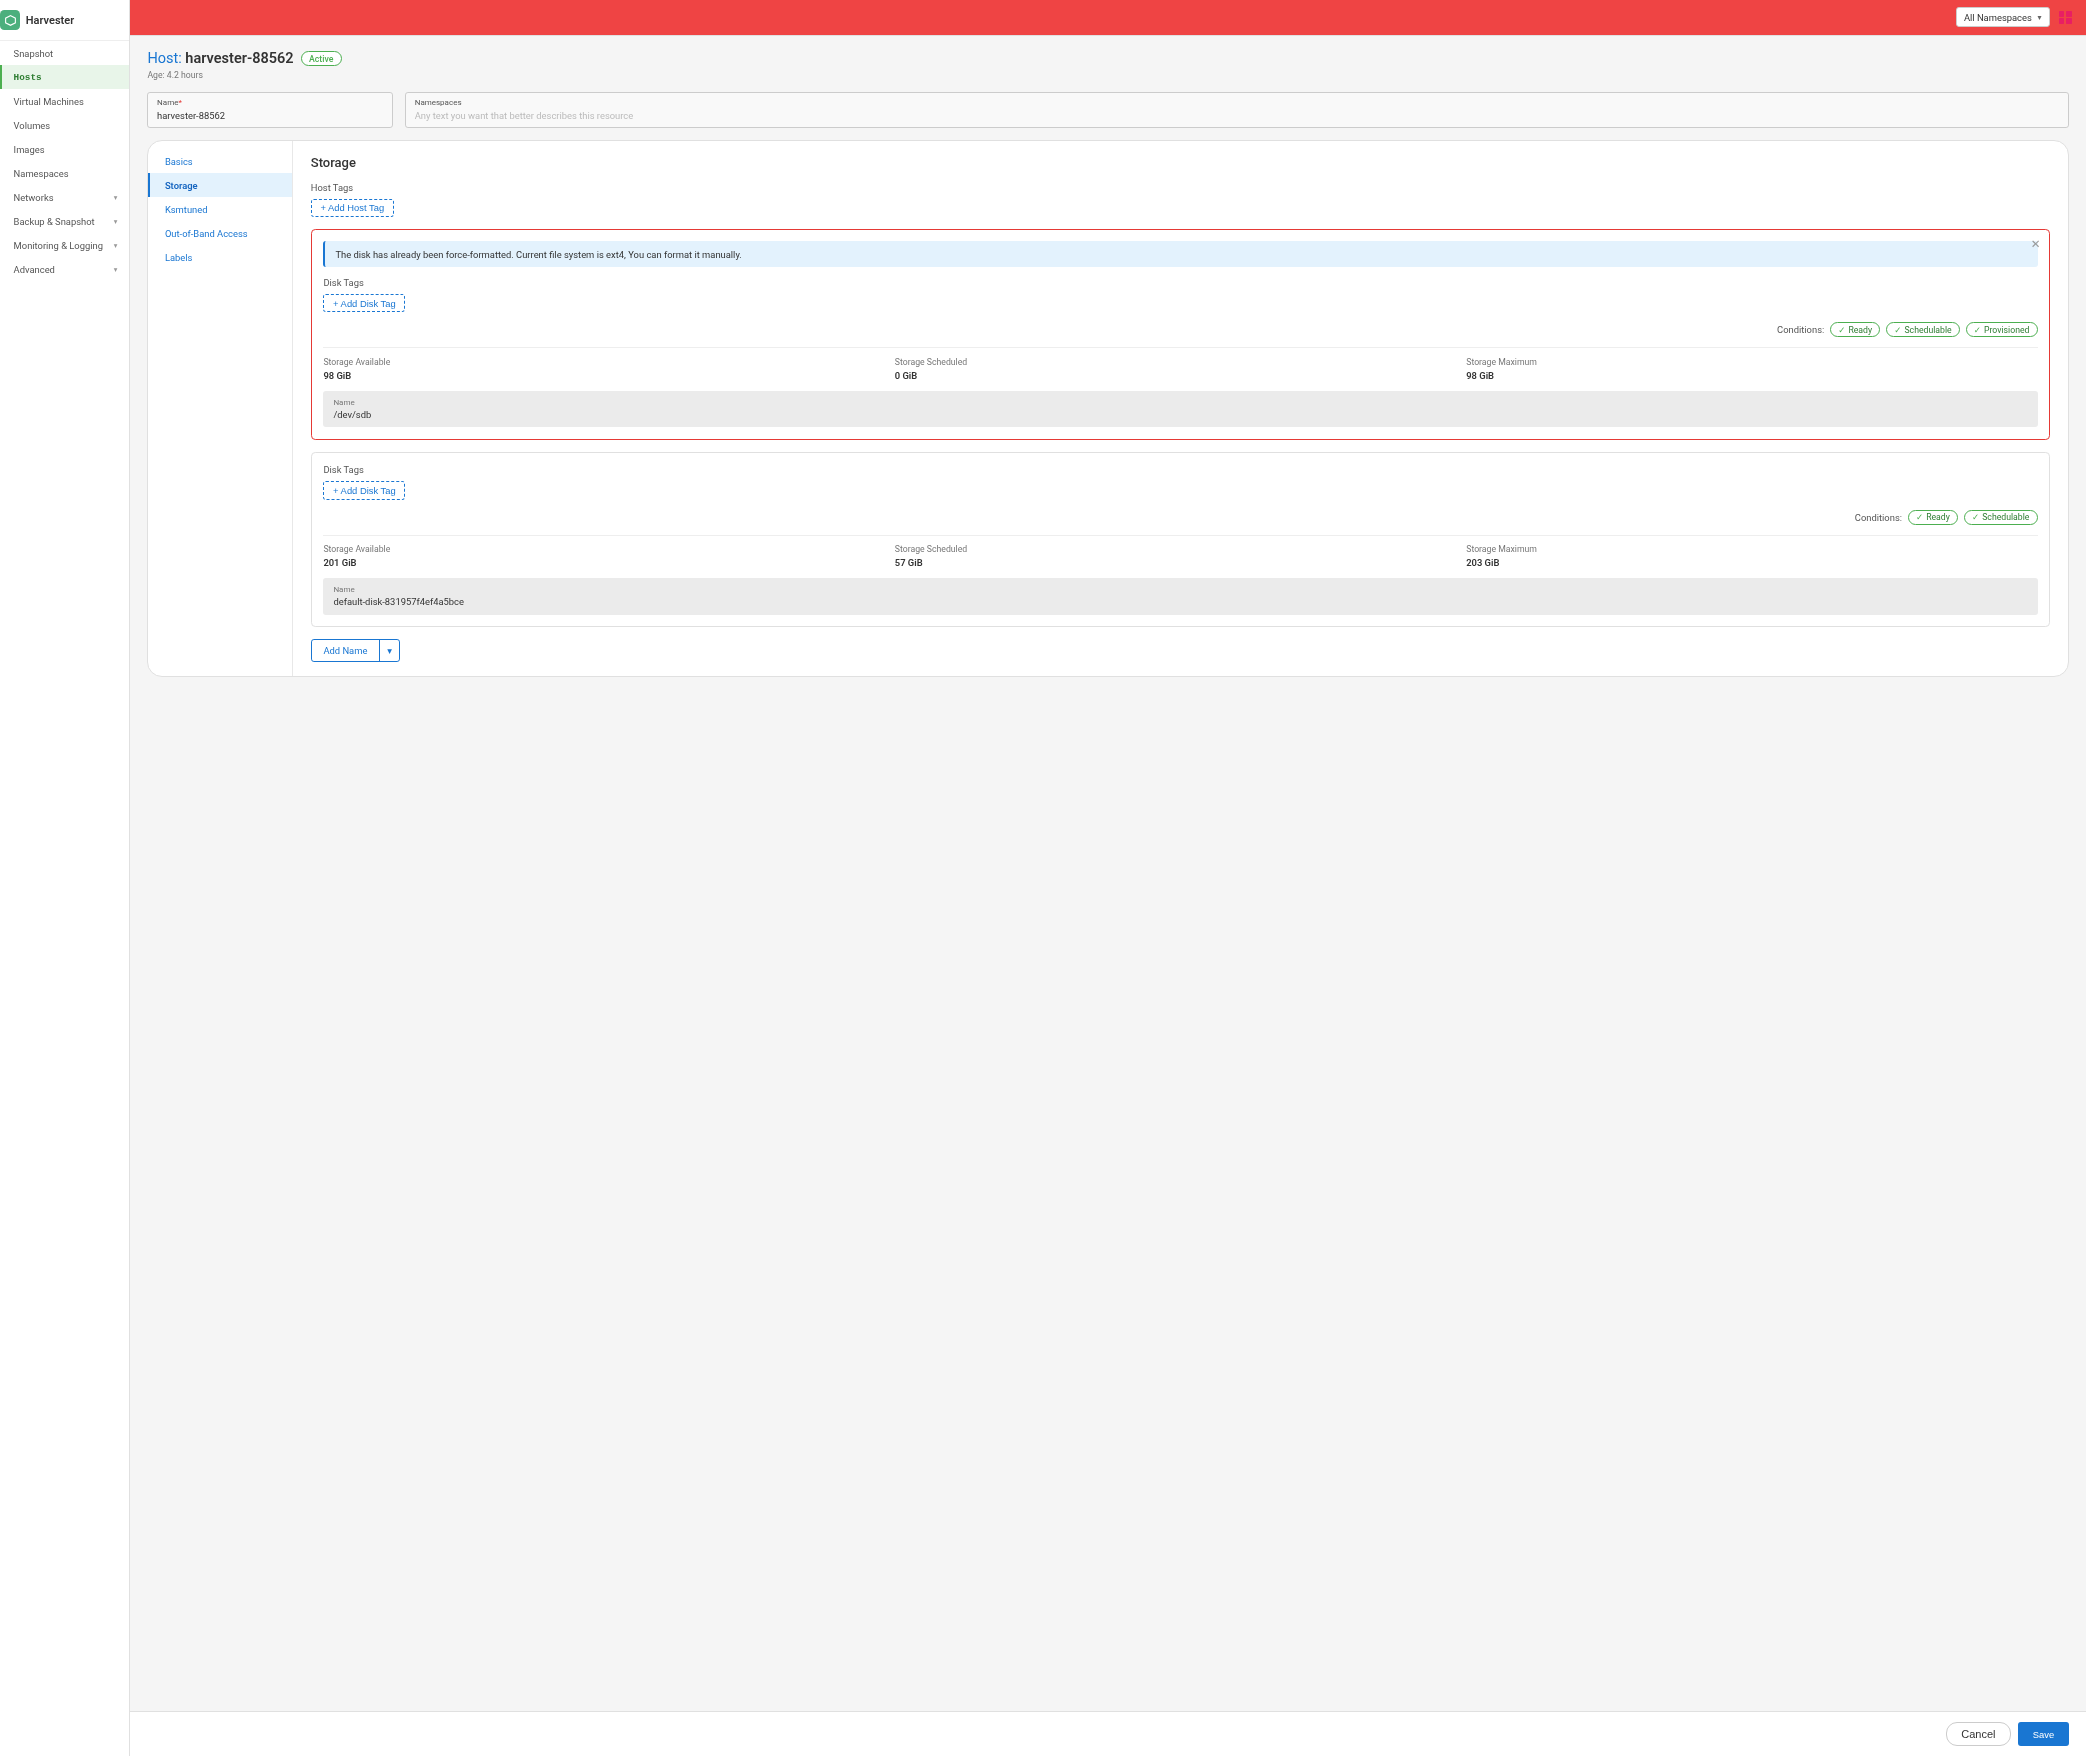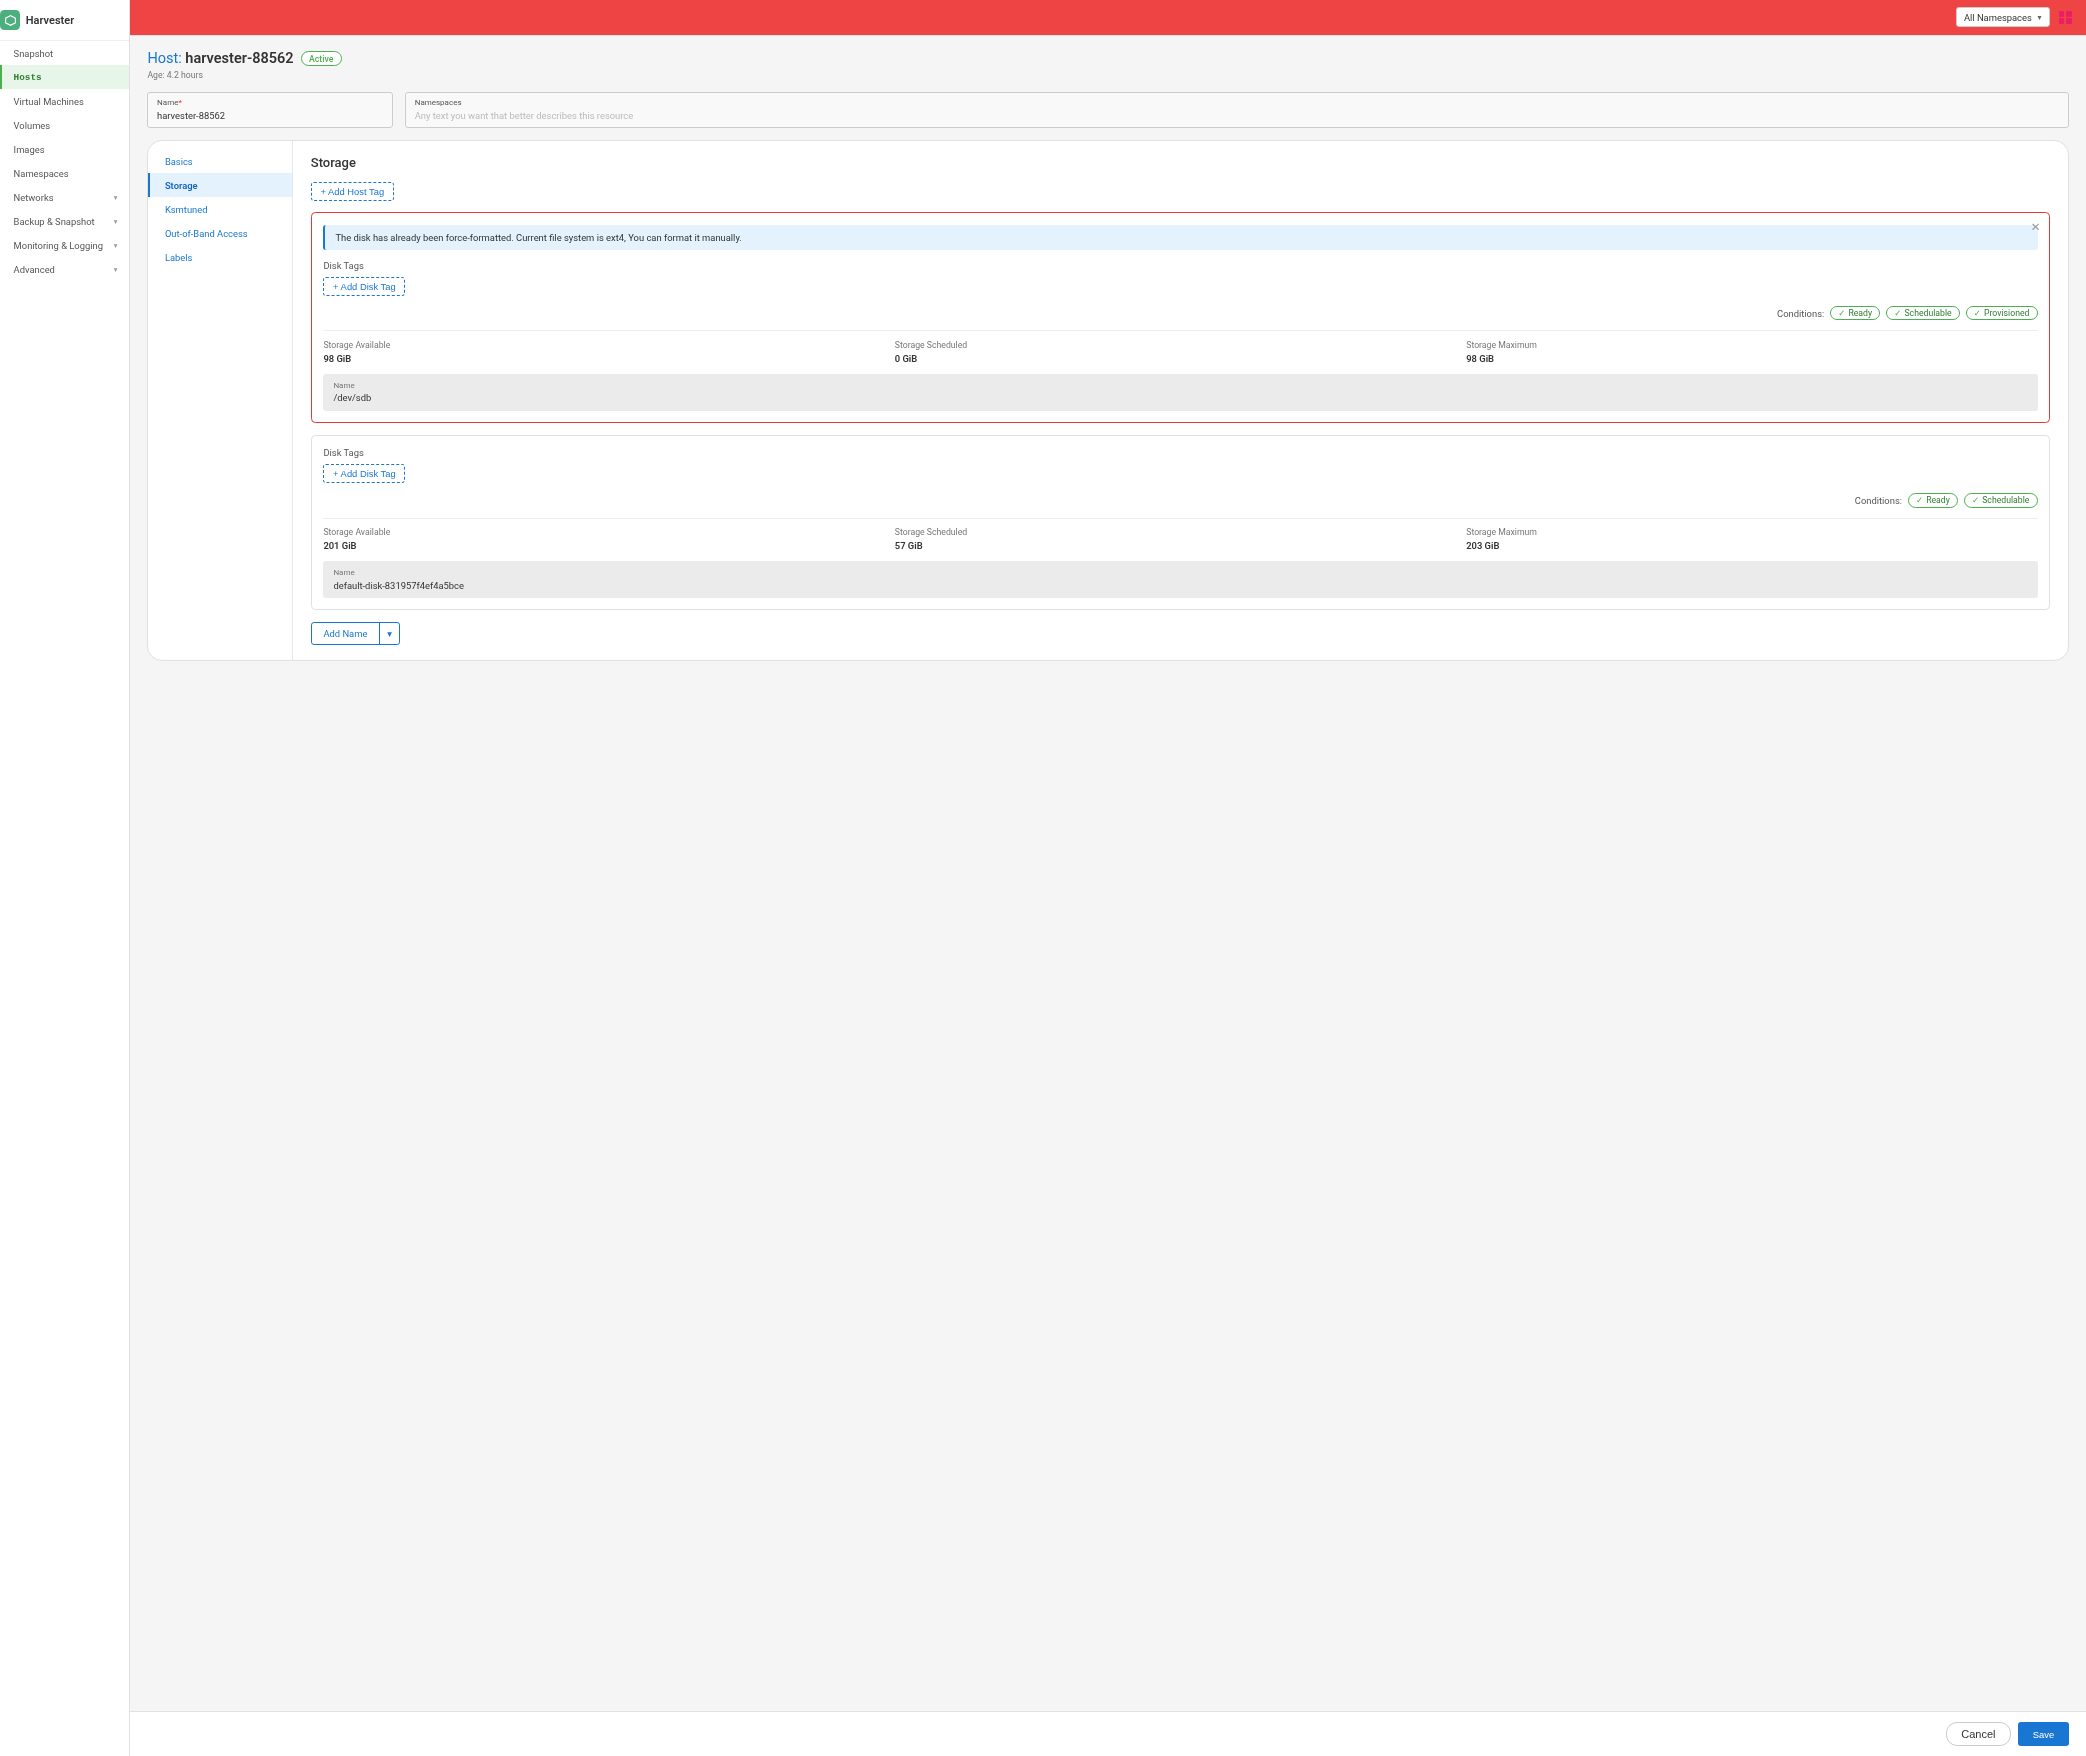--- a/index.html
+++ b/index.html
@@ -189,20 +189,21 @@
         </div>
         <div class="left-nav-item">
           <span>Labels</span>
         </div>
       </div>
 
       <div class="right-panel">
         <div class="section-title">Storage</div>
 
         
+        <div class="host-tags-label">Host Tags</div>
         <button class="add-tag-btn">+ Add Host Tag</button>
 
         
         <div class="disk-card">
           <span class="disk-close-btn">✕</span>
           <div class="alert-info">The disk has already been force-formatted. Current file system is ext4, You can format it manually.</div>
 
           <div class="disk-tags-label">Disk Tags</div>
           <button class="add-disk-tag-btn">+ Add Disk Tag</button>
 

